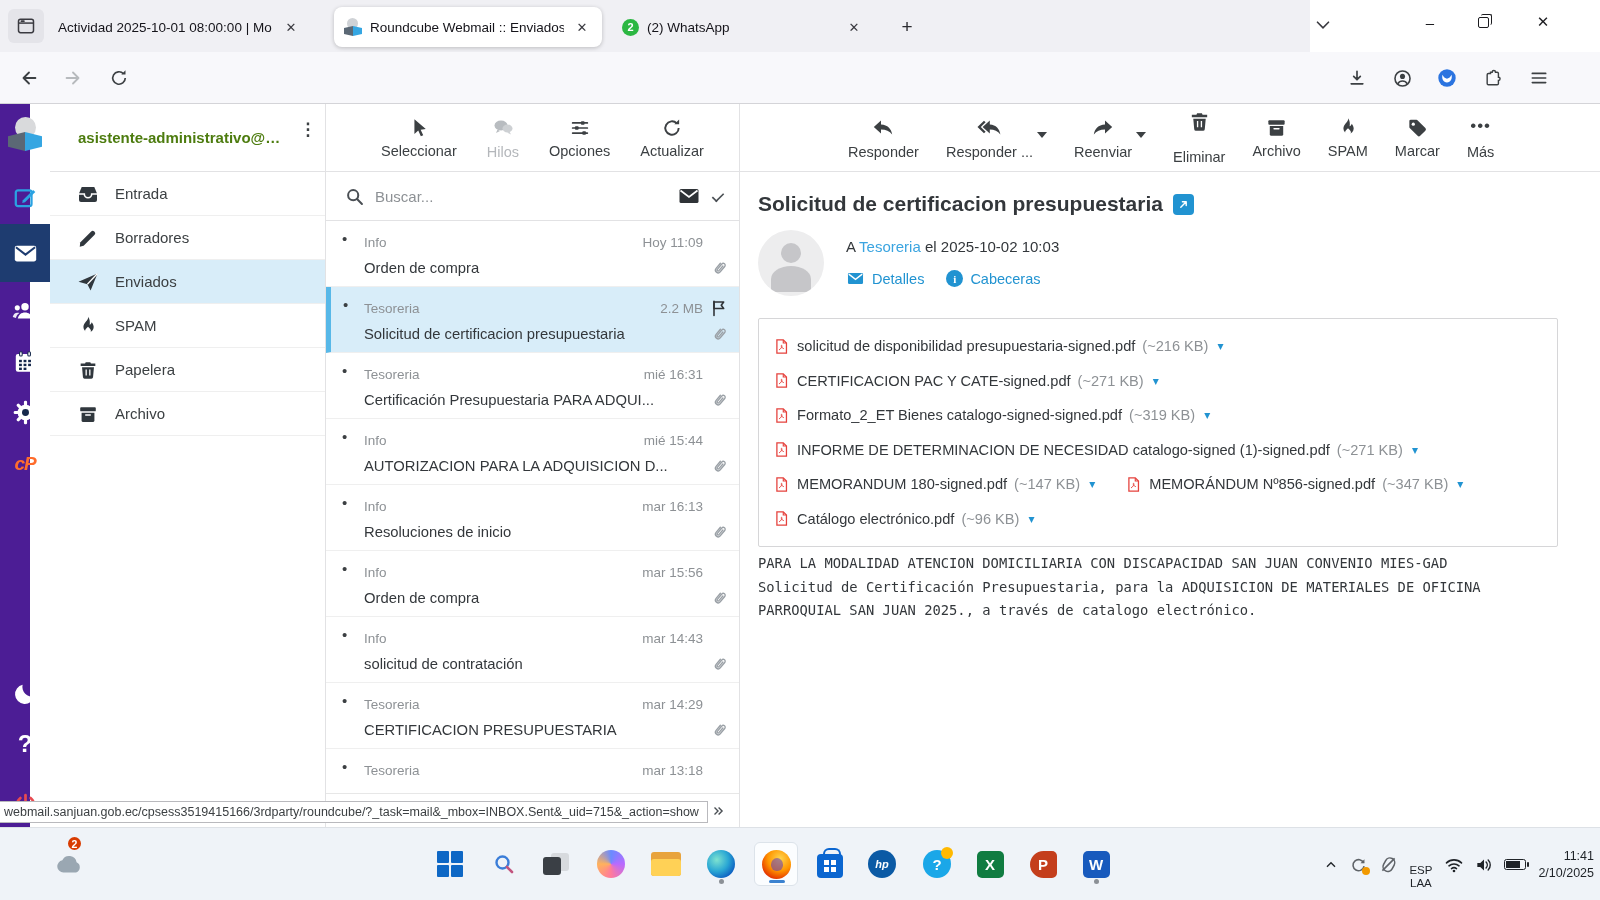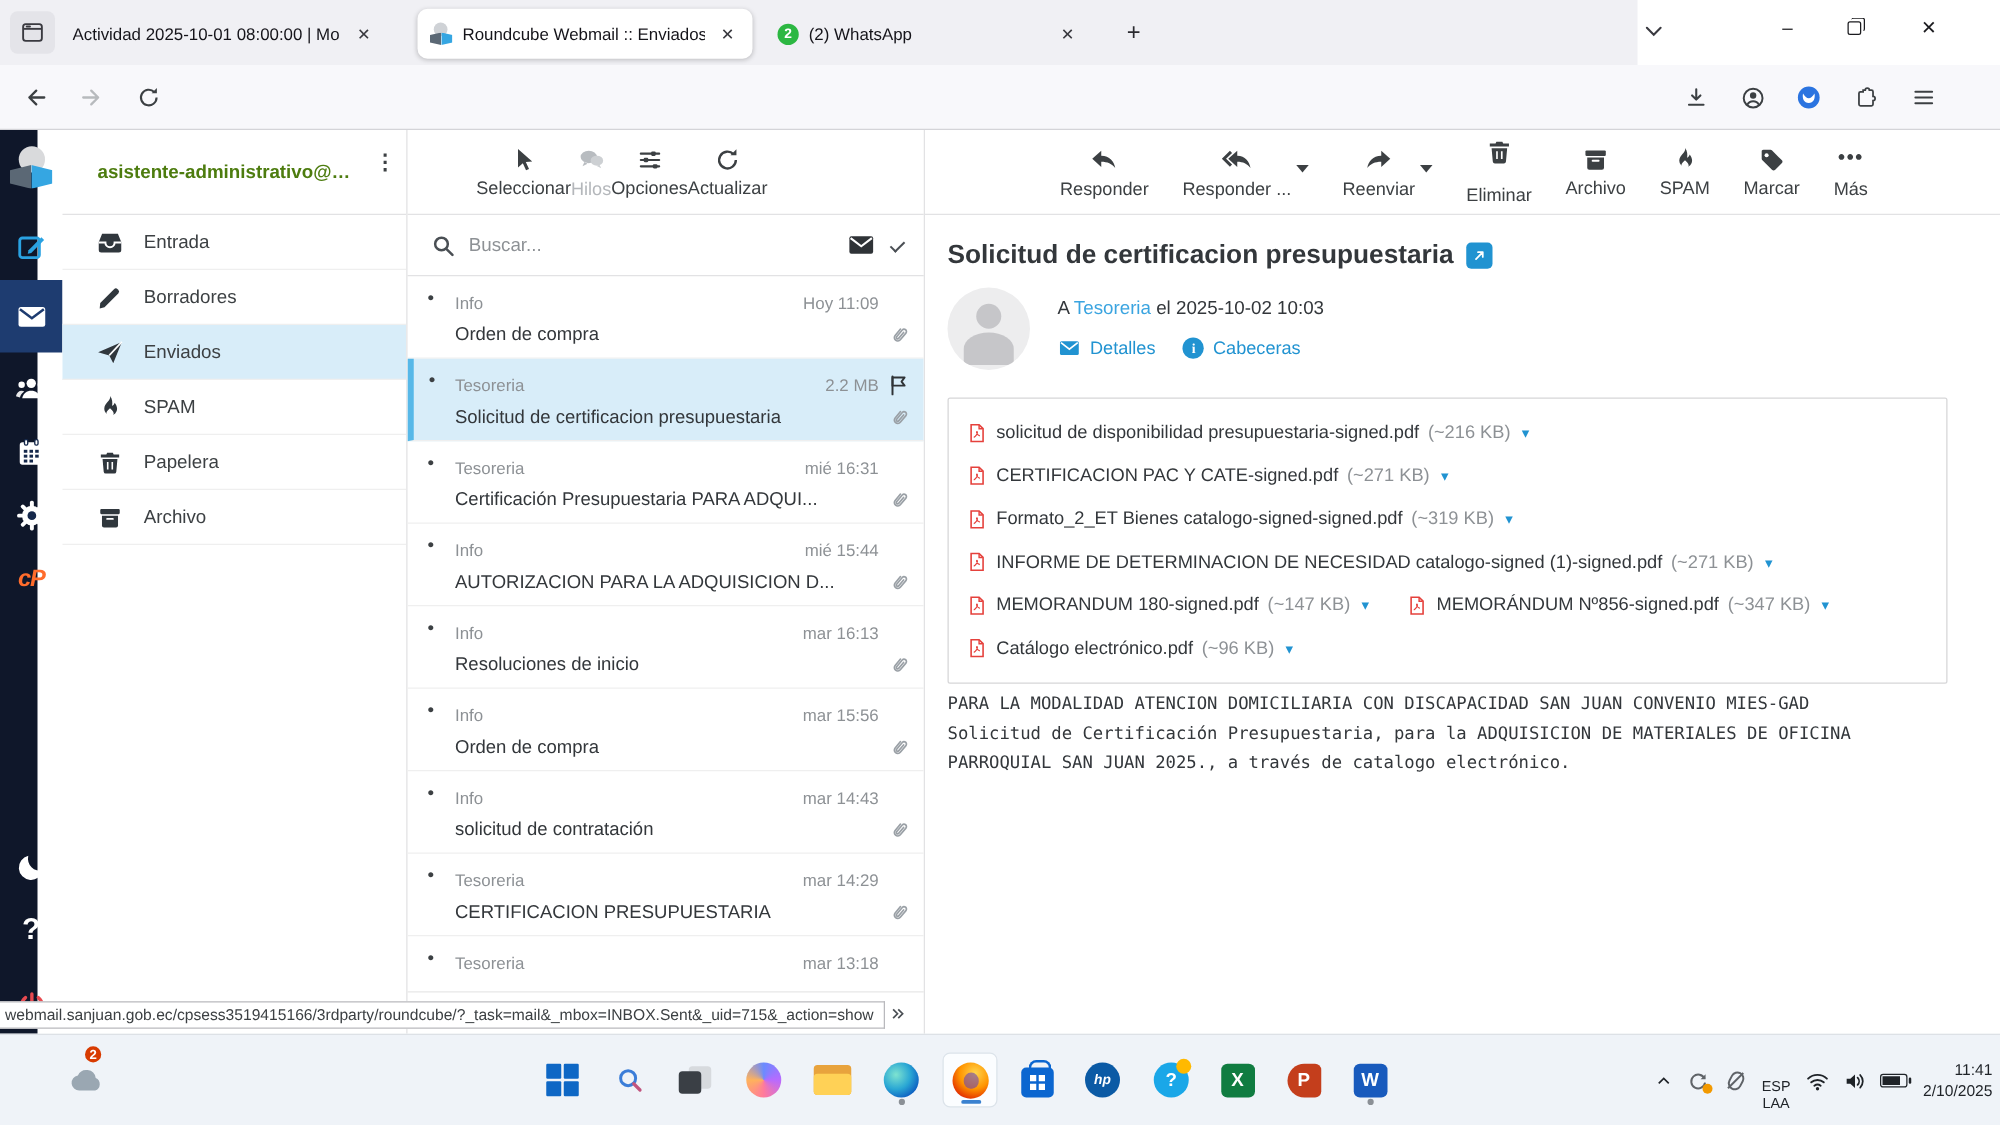--- a/index.html
+++ b/index.html
@@ -30,41 +30,41 @@
 
   .navbar { position:absolute; left:0; top:52px; width:1600px; height:52px; background:#f8f8fb; border-bottom:1px solid #d4d4d8; }
   .nav-ico { position:absolute; top:11px; width:30px; height:30px; display:flex; align-items:center; justify-content:center; border-radius:5px; }
   .urlbar { position:absolute; left:258px; top:59px; width:952px; height:38px; background:#ececf0; border-radius:8px; display:flex; align-items:center; padding:0 10px; }
   .url-text { font-size:14.6px; color:#5f6368; white-space:nowrap; overflow:hidden; flex:1; margin-left:8px; }
   .url-text .domain { color:#0c0c0d; font-weight:bold; }
   .star-glyph { font-size:17px; color:#5f6368; }
 
   
   .webmail { position:absolute; left:0; top:104px; width:1600px; height:723px; background:#fff; }
-  .appbar { position:absolute; left:0; top:0; width:30px; height:723px; background:#0f172a; }
+  .appbar { position:absolute; left:0; top:0; width:30px; height:723px; background:#4c1d95; }
   .appbar-item { position:absolute; left:0; width:50px; height:44px; display:flex; align-items:center; justify-content:center; }
   .mail-active-block { position:absolute; left:0; top:120px; width:50px; height:58px; background:#1e3c70; display:flex; align-items:center; justify-content:center; }
   .rc-logo { position:relative; width:34px; height:34px; }
   .rc-logo .ball { position:absolute; left:7px; top:0; width:21px; height:21px; border-radius:50%; background:#d9dadc; }
   .rc-logo .facet-l { position:absolute; left:0; top:15px; width:17px; height:19px; background:#5b6875; clip-path:polygon(0 22%,100% 0,100% 100%,0 78%); }
   .rc-logo .facet-r { position:absolute; right:0; top:15px; width:17px; height:19px; background:#35a6e2; clip-path:polygon(0 0,100% 22%,100% 78%,0 100%); }
   .cp-logo { color:#ff6c2c; font-weight:bold; font-style:italic; font-size:19px; letter-spacing:-1px; }
   .help-glyph { color:#fff; font-size:24px; font-weight:bold; }
 
   .folderpane { position:absolute; left:50px; top:0; width:275px; height:723px; background:#fff; }
   .account-row { position:absolute; left:0; top:0; width:275px; height:68px; border-bottom:1px solid #e2e2e4; display:flex; align-items:center; }
   .account-name { margin-left:28px; font-size:15px; font-weight:bold; color:#4d7c0f; width:215px; white-space:nowrap; overflow:hidden; }
   .kebab { position:absolute; right:8px; top:22px; font-size:17px; font-weight:bold; color:#3c4043; letter-spacing:0; line-height:8px; width:18px; text-align:center; }
   .folder-item { position:absolute; left:0; width:275px; height:44px; display:flex; align-items:center; border-bottom:1px solid #efefef; }
   .folder-item .f-ico { margin-left:25px; width:26px; display:flex; justify-content:center; }
   .folder-item .f-label { margin-left:14px; font-size:15px; color:#3c4043; }
   .folder-selected { background:#d8edf9; }
 
   .listpane { position:absolute; left:325px; top:0; width:415px; height:723px; background:#fff; border-left:1px solid #e2e2e4; border-right:1px solid #e2e2e4; }
-  .list-toolbar { position:absolute; left:0; top:0; width:100%; height:68px; border-bottom:1px solid #e2e2e4; display:flex; align-items:center; padding-left:55px; }
+  .list-toolbar { position:absolute; left:0; top:0; width:100%; height:68px; border-bottom:1px solid #e2e2e4; display:flex; align-items:center; padding-left:55px; gap:30px; }
   .tb-item { display:flex; flex-direction:column; align-items:center; gap:4px; color:#3c4043; font-size:14.5px; }
   .tb-item.disabled { color:#b4b7bb; }
   .searchrow { position:absolute; left:0; top:68px; width:100%; height:49px; border-bottom:1px solid #e2e2e4; display:flex; align-items:center; }
   .searchrow input { border:0; outline:0; background:transparent; font-size:15px; color:#3c4043; flex:1; margin-left:10px; font-family:"Liberation Sans",sans-serif; }
   .searchrow input::placeholder { color:#8d9195; }
   .search-mag { margin-left:18px; }
   .search-env { margin-right:10px; }
   .search-chev { margin-right:14px; width:14px; height:8px; border-left:2.2px solid #4a4f54; border-bottom:2.2px solid #4a4f54; transform:rotate(-45deg) scale(.8); }
   .msg-rows { position:absolute; left:0; top:117px; width:100%; height:572px; overflow:hidden; }
   .msg-row { position:relative; width:100%; height:66px; border-bottom:1px solid #efefef; padding:9px 10px 0 38px; }

